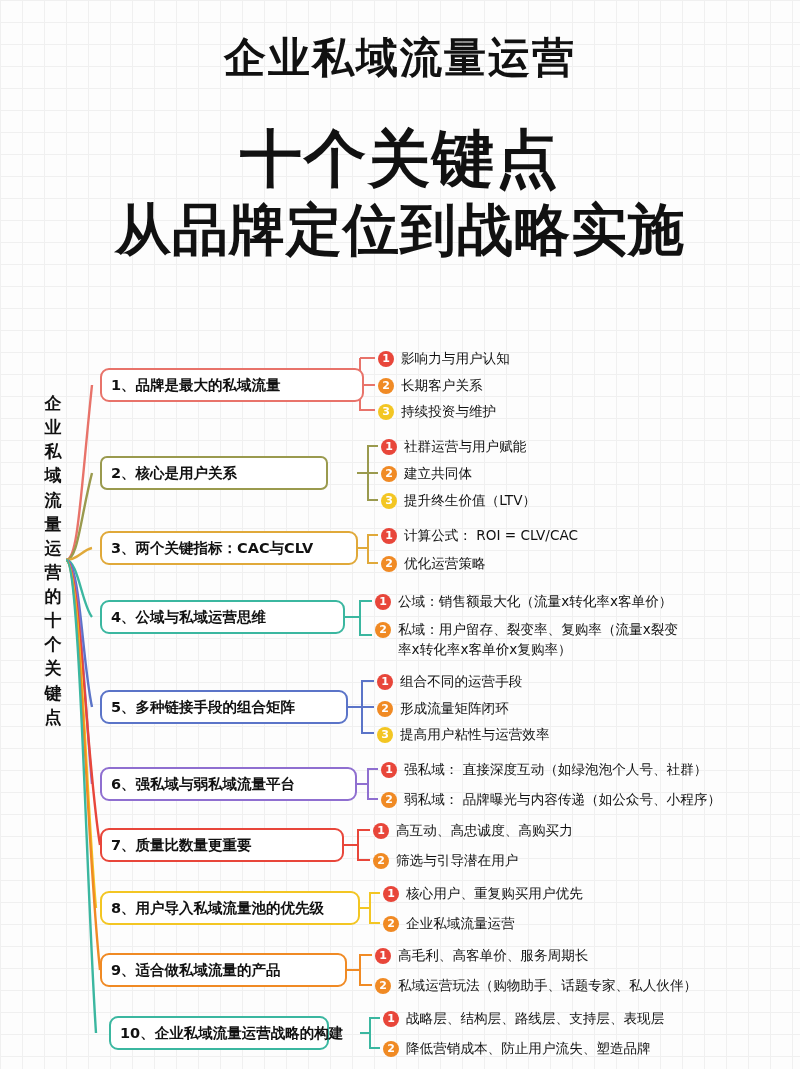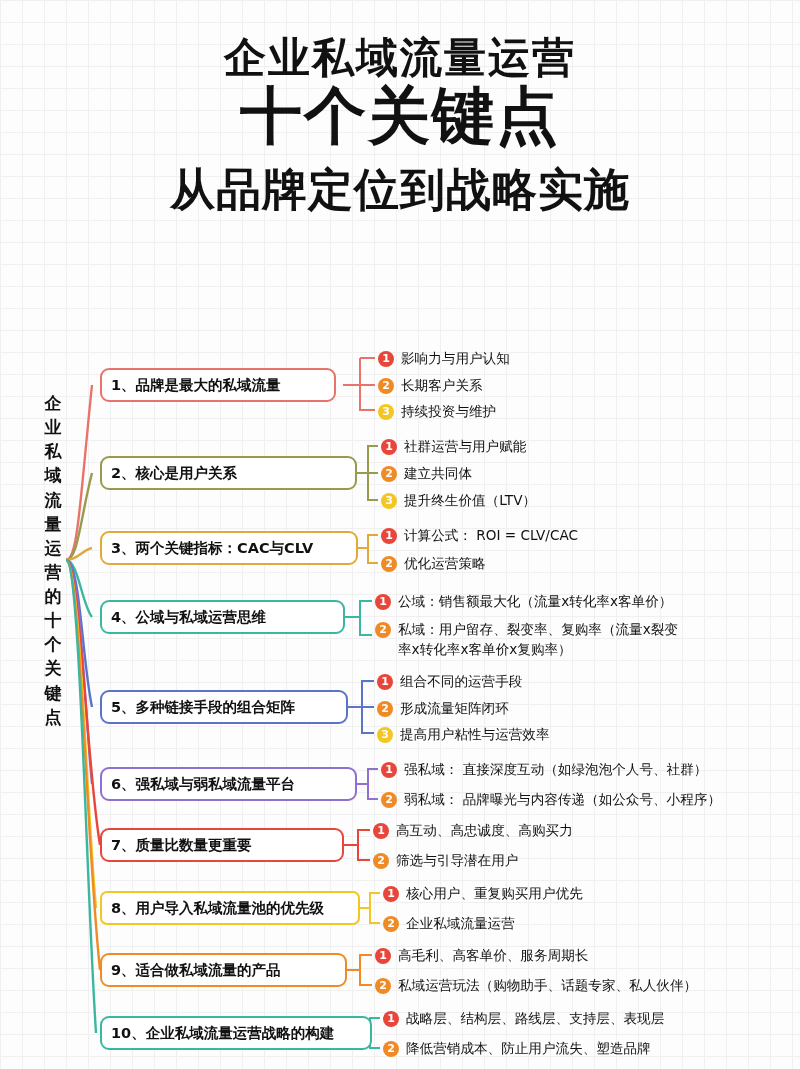--- a/index.html
+++ b/index.html
@@ -37,28 +37,28 @@
     color: #111111;
     line-height: 1.12;
   }
   .title-line2 {
     font-family: "DejaVu Sans", sans-serif;
     font-weight: bold;
     font-size: 62px;
     letter-spacing: 2px;
     color: #111111;
     line-height: 1.12;
+    margin-top: 43px;
   }
   .subtitle {
     font-family: "DejaVu Sans", sans-serif;
     font-weight: bold;
-    font-size: 45px;
+    font-size: 56px;
     letter-spacing: 1px;
     color: #111111;
-    margin-top: 10px;
   }
   
   .root-label {
     position: absolute;
     left: 40px;
     top: 520px;
     width: 26px;
     font-family: "DejaVu Sans", sans-serif;
     font-weight: bold;
     font-size: 17px;
@@ -198,37 +198,37 @@
     <path d="M 360 908 L 370 908 L 370 893 L 380 893" fill="none" stroke="#f3c623" stroke-width="2"></path>
     <path d="M 370 908 L 370 923 L 380 923" fill="none" stroke="#f3c623" stroke-width="2"></path>
 
     <path d="M 347 970 L 360 970 L 360 955 L 372 955" fill="none" stroke="#f08a24" stroke-width="2"></path>
     <path d="M 360 970 L 360 985 L 372 985" fill="none" stroke="#f08a24" stroke-width="2"></path>
 
     <path d="M 360 1033 L 370 1033 L 370 1018 L 380 1018" fill="none" stroke="#3bb7a0" stroke-width="2"></path>
     <path d="M 370 1033 L 370 1048 L 380 1048" fill="none" stroke="#3bb7a0" stroke-width="2"></path>
   </svg>
 
-  <div class="topic" style="left:100px; top:368px; width:236px; border-color:#e8736a;">
+  <div class="topic" style="left:100px; top:368px; width:264px; border-color:#e8736a;">
     <span>1、品牌是最大的私域流量</span>
   </div>
   <div class="subitem" style="left:378px; top:349px; width:400px;">
     <span class="bullet b1">1</span>
     <span class="subtext">影响力与用户认知</span>
   </div>
   <div class="subitem" style="left:378px; top:376px; width:400px;">
     <span class="bullet b2">2</span>
     <span class="subtext">长期客户关系</span>
   </div>
   <div class="subitem" style="left:378px; top:402px; width:400px;">
     <span class="bullet b3">3</span>
     <span class="subtext">持续投资与维护</span>
   </div>
 
-  <div class="topic" style="left:100px; top:456px; width:257px; border-color:#9a9a4e;">
+  <div class="topic" style="left:100px; top:456px; width:228px; border-color:#9a9a4e;border-radius:7px;">
     <span>2、核心是用户关系</span>
   </div>
   <div class="subitem" style="left:381px; top:437px; width:400px;">
     <span class="bullet b1">1</span>
     <span class="subtext">社群运营与用户赋能</span>
   </div>
   <div class="subitem" style="left:381px; top:464px; width:400px;">
     <span class="bullet b2">2</span>
     <span class="subtext">建立共同体</span>
   </div>
@@ -295,21 +295,21 @@
   </div>
   <div class="subitem" style="left:373px; top:821px; width:400px;">
     <span class="bullet b1">1</span>
     <span class="subtext">高互动、高忠诚度、高购买力</span>
   </div>
   <div class="subitem" style="left:373px; top:851px; width:400px;">
     <span class="bullet b2">2</span>
     <span class="subtext">筛选与引导潜在用户</span>
   </div>
 
-  <div class="topic" style="left:100px; top:891px; width:260px; border-color:#f3c623;border-radius:7px;">
+  <div class="topic" style="left:100px; top:891px; width:260px; border-color:#f3c623;">
     <span>8、用户导入私域流量池的优先级</span>
   </div>
   <div class="subitem" style="left:383px; top:884px; width:400px;">
     <span class="bullet b1">1</span>
     <span class="subtext">核心用户、重复购买用户优先</span>
   </div>
   <div class="subitem" style="left:383px; top:914px; width:400px;">
     <span class="bullet b2">2</span>
     <span class="subtext">企业私域流量运营</span>
   </div>
@@ -319,21 +319,21 @@
   </div>
   <div class="subitem" style="left:375px; top:946px; width:415px;">
     <span class="bullet b1">1</span>
     <span class="subtext">高毛利、高客单价、服务周期长</span>
   </div>
   <div class="subitem" style="left:375px; top:976px; width:415px;">
     <span class="bullet b2">2</span>
     <span class="subtext">私域运营玩法（购物助手、话题专家、私人伙伴）</span>
   </div>
 
-  <div class="topic" style="left:100px; top:1016px; width:272px; border-color:#3bb7a0;">
+  <div class="topic" style="left:109px; top:1016px; width:220px; border-color:#3bb7a0;">
     <span>10、企业私域流量运营战略的构建</span>
   </div>
   <div class="subitem" style="left:383px; top:1009px; width:410px;">
     <span class="bullet b1">1</span>
     <span class="subtext">战略层、结构层、路线层、支持层、表现层</span>
   </div>
   <div class="subitem" style="left:383px; top:1039px; width:410px;">
     <span class="bullet b2">2</span>
     <span class="subtext">降低营销成本、防止用户流失、塑造品牌</span>
   </div>

